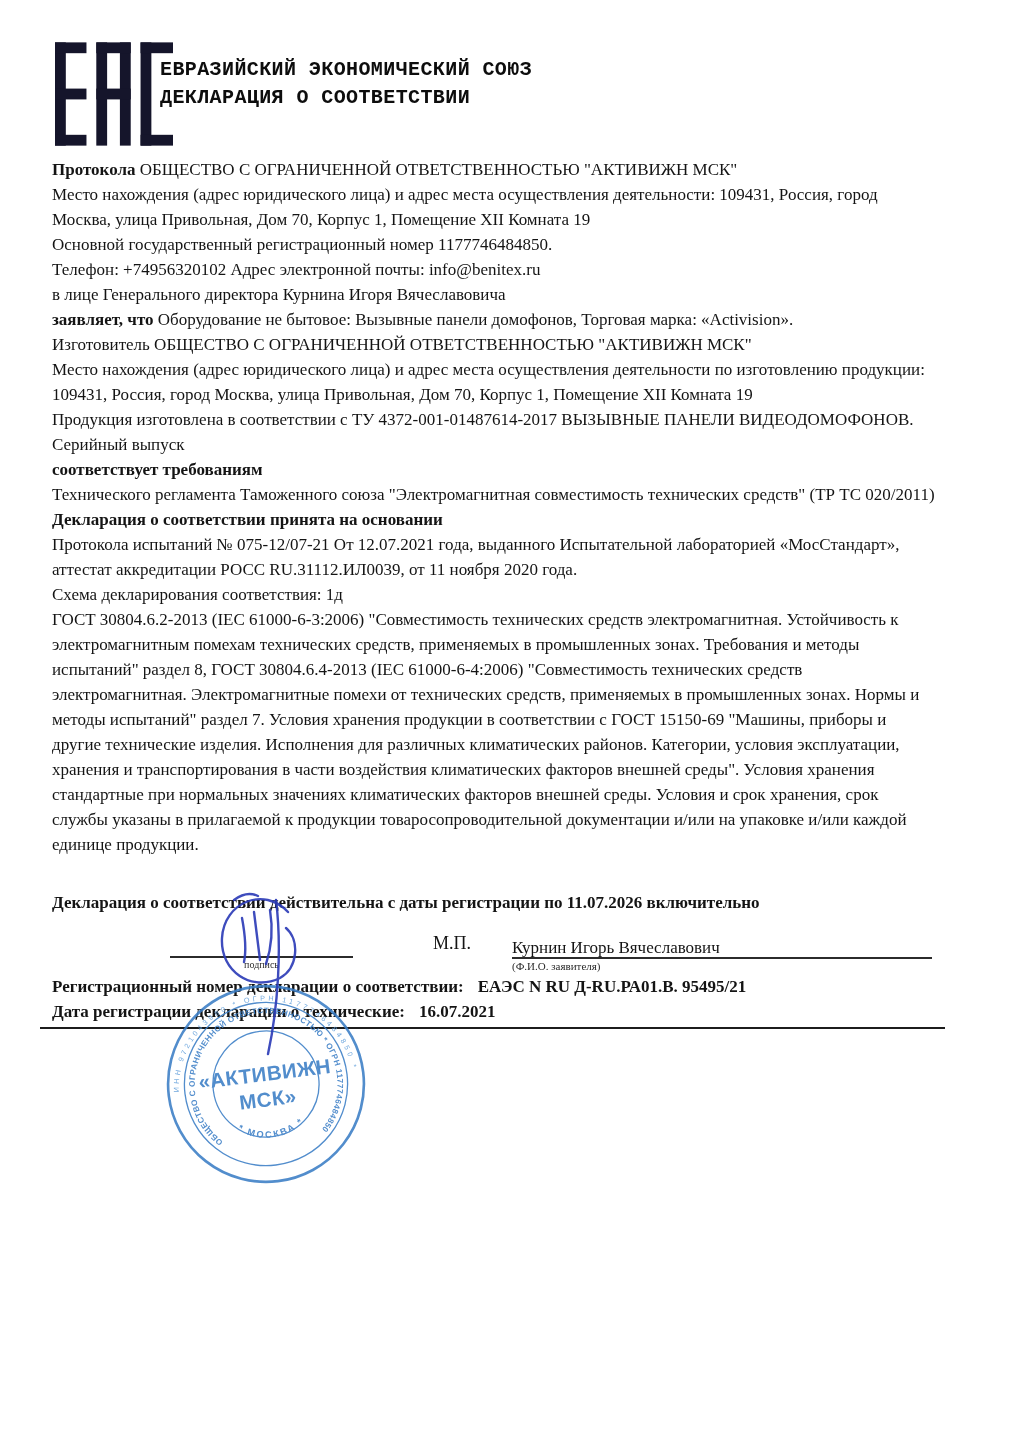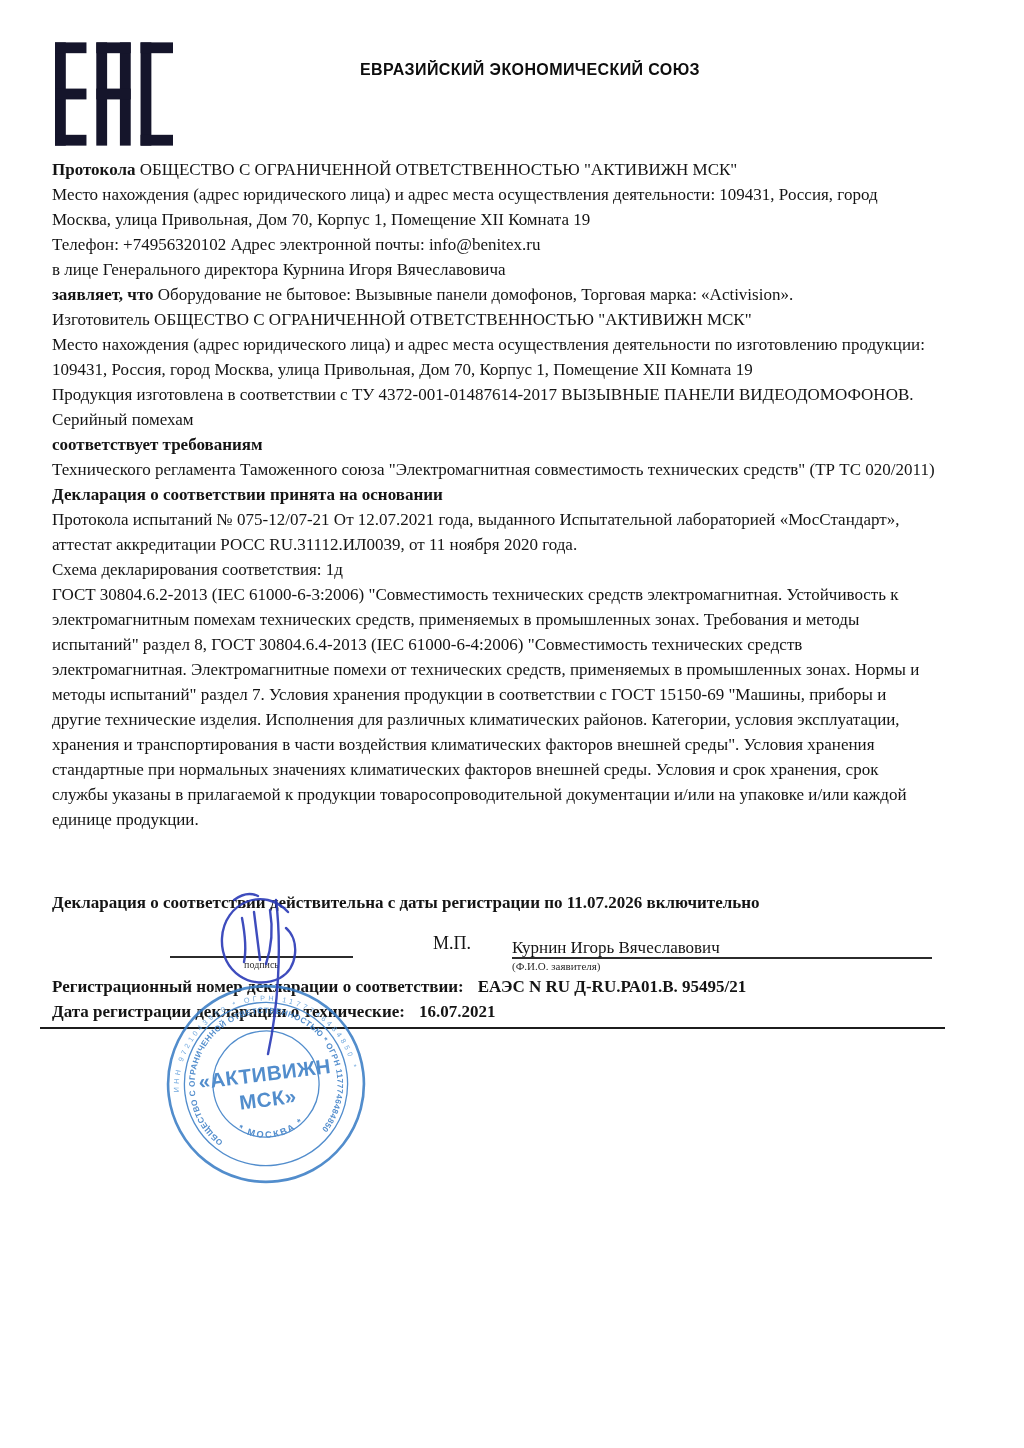--- a/index.html
+++ b/index.html
@@ -9,23 +9,23 @@
     margin:0 auto;
     background:#ffffff;
     font-family:"Liberation Serif", serif;
     color:#141414;
     overflow:hidden;
   }
   
   .eac-logo{position:absolute;left:55px;top:42px;width:118px;height:104px;}
   .header-title{
     position:absolute;left:160px;top:56px;width:740px;
-    text-align:center;
-    font-family:Liberation Sans, sans-serif;
-    font-weight:bold;font-size:16px;line-height:28px;
+    text-align:left;
+    font-family:Liberation Mono, monospace;
+    font-weight:bold;font-size:20px;line-height:28px;
     letter-spacing:0.4px;color:#0d0d0d;
   }
   
   .doc-body{
     position:absolute;left:52px;top:157px;width:886px;
     font-size:17px;line-height:25px;
   }
   .para{margin:0;}
   .b{font-weight:bold;}
   .validity{
@@ -78,32 +78,34 @@
       <rect x="42" y="47" width="35" height="11"></rect>
 
       <rect x="87" y="0" width="11" height="105"></rect>
       <rect x="87" y="0" width="33" height="11"></rect>
       <rect x="87" y="94" width="33" height="11"></rect>
     </g>
   </svg>
 
   <div class="header-title">
     <div>ЕВРАЗИЙСКИЙ ЭКОНОМИЧЕСКИЙ СОЮЗ</div>
+    <div>ДЕКЛАРАЦИЯ О СООТВЕТСТВИИ</div>
   </div>
 
   <div class="doc-body">
       <div class="para"><span class="b">Протокола </span><span>ОБЩЕСТВО С ОГРАНИЧЕННОЙ ОТВЕТСТВЕННОСТЬЮ "АКТИВИЖН МСК"</span></div>
       <div class="para"><span>Место нахождения (адрес юридического лица) и адрес места осуществления деятельности: 109431, Россия, город Москва, улица Привольная, Дом 70, Корпус 1, Помещение XII Комната 19</span></div>
+      <div class="para"><span>Основной государственный регистрационный номер 1177746484850.</span></div>
       <div class="para"><span>Телефон: +74956320102 Адрес электронной почты: info@benitex.ru</span></div>
       <div class="para"><span>в лице Генерального директора Курнина Игоря Вячеславовича</span></div>
       <div class="para"><span class="b">заявляет, что </span><span>Оборудование не бытовое: Вызывные панели домофонов, Торговая марка: «Activision».</span></div>
       <div class="para"><span>Изготовитель ОБЩЕСТВО С ОГРАНИЧЕННОЙ ОТВЕТСТВЕННОСТЬЮ "АКТИВИЖН МСК"</span></div>
       <div class="para"><span>Место нахождения (адрес юридического лица) и адрес места осуществления деятельности по изготовлению продукции: 109431, Россия, город Москва, улица Привольная, Дом 70, Корпус 1, Помещение XII Комната 19</span></div>
       <div class="para"><span>Продукция изготовлена в соответствии с ТУ 4372-001-01487614-2017 ВЫЗЫВНЫЕ ПАНЕЛИ ВИДЕОДОМОФОНОВ.</span></div>
-      <div class="para"><span>Серийный помехам</span></div>
+      <div class="para"><span>Серийный выпуск</span></div>
       <div class="para"><span class="b">соответствует требованиям</span></div>
       <div class="para"><span>Технического регламента Таможенного союза "Электромагнитная совместимость технических средств" (ТР ТС 020/2011)</span></div>
       <div class="para"><span class="b">Декларация о соответствии принята на основании</span></div>
       <div class="para"><span>Протокола испытаний № 075-12/07-21 От 12.07.2021 года, выданного Испытательной лабораторией «МосСтандарт», аттестат аккредитации РОСС RU.31112.ИЛ0039, от 11 ноября 2020 года.</span></div>
       <div class="para"><span>Схема декларирования соответствия: 1д</span></div>
       <div class="para"><span>ГОСТ 30804.6.2-2013 (IEC 61000-6-3:2006) "Совместимость технических средств электромагнитная. Устойчивость к электромагнитным помехам технических средств, применяемых в промышленных зонах. Требования и методы испытаний" раздел 8, ГОСТ 30804.6.4-2013 (IEC 61000-6-4:2006) "Совместимость технических средств электромагнитная. Электромагнитные помехи от технических средств, применяемых в промышленных зонах. Нормы и методы испытаний" раздел 7. Условия хранения продукции в соответствии с ГОСТ 15150-69 "Машины, приборы и другие технические изделия. Исполнения для различных климатических районов. Категории, условия эксплуатации, хранения и транспортирования в части воздействия климатических факторов внешней среды". Условия хранения стандартные при нормальных значениях климатических факторов внешней среды. Условия и срок хранения, срок службы указаны в прилагаемой к продукции товаросопроводительной документации и/или на упаковке и/или каждой единице продукции.</span></div>
     </div>
 
   <div class="validity">Декларация о соответствии действительна с даты регистрации по 11.07.2026 включительно</div>
 

